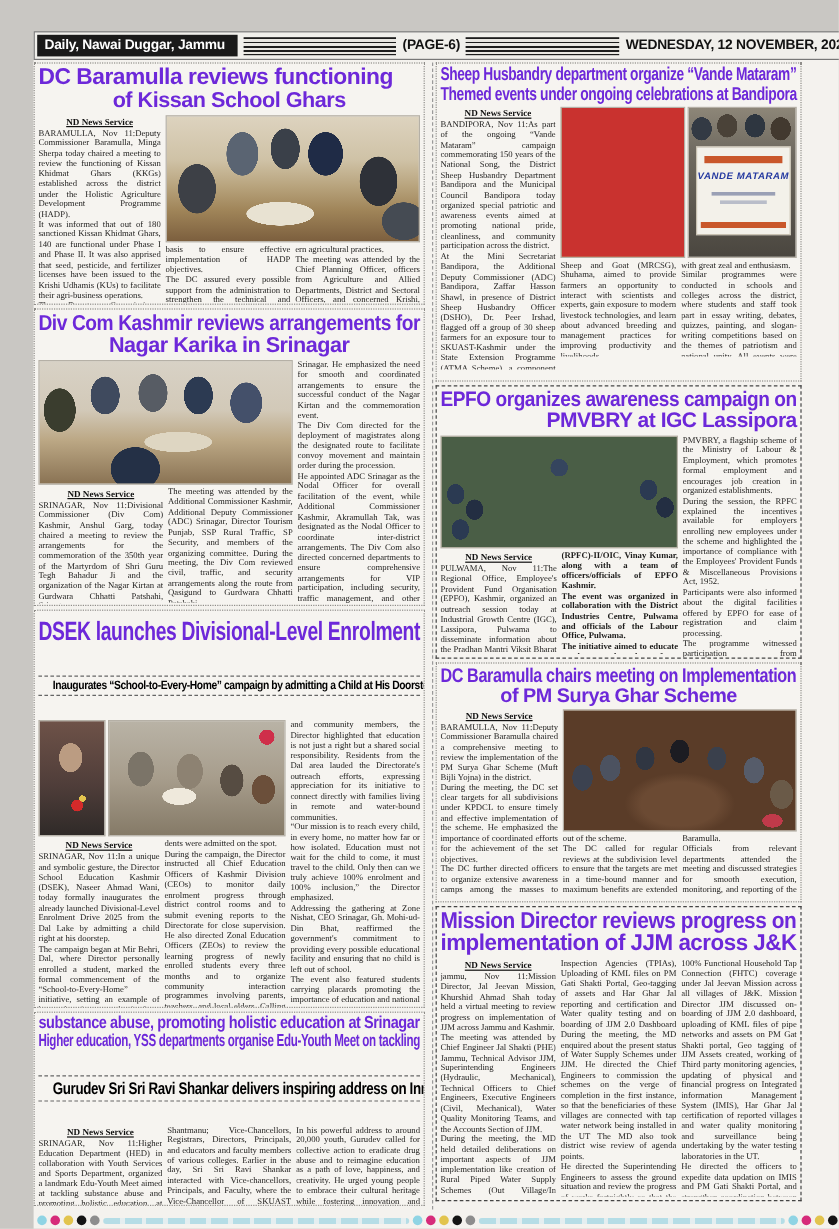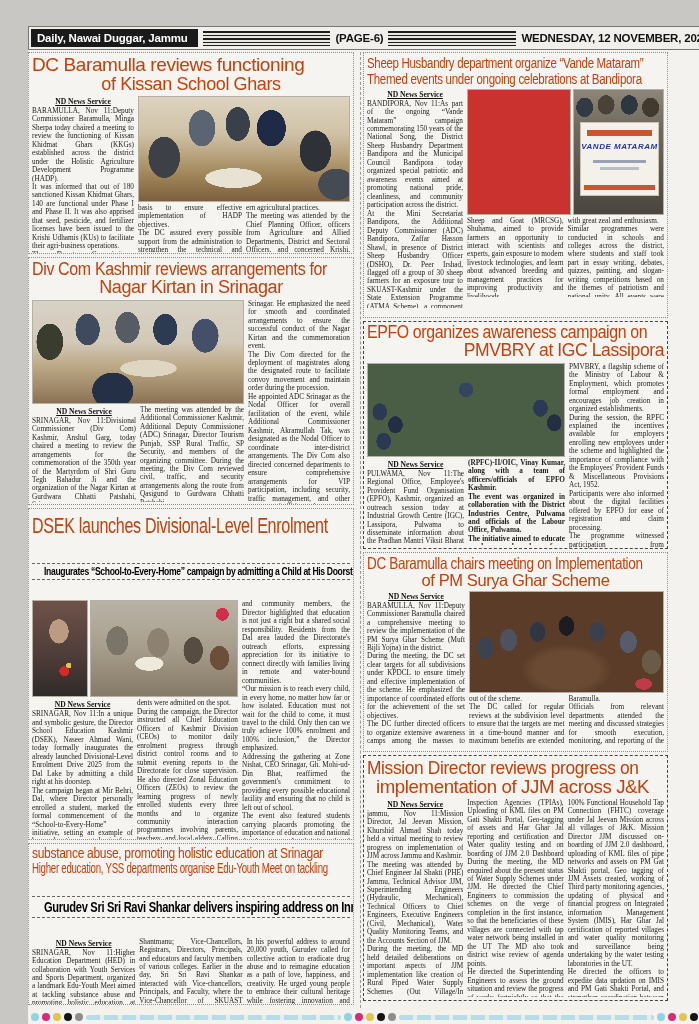--- a/index.html
+++ b/index.html
@@ -10,21 +10,21 @@
   .masthead{background:#1a1a1a;color:#fff;font-family:"Liberation Sans",sans-serif;font-weight:bold;font-size:11.5px;padding:3px 10px 3px 6px;white-space:nowrap;letter-spacing:-0.2px;}
   .stripes{flex:1;height:15px;margin:0 5px;background:repeating-linear-gradient(180deg,#1d1d1d 0 1.6px,#e9e7e2 1.6px 3.6px);}
   .pagelabel,.dateline{font-family:"Liberation Sans",sans-serif;font-weight:bold;font-size:11.5px;color:#111;white-space:nowrap;letter-spacing:-0.2px;}
   
   .cols-wrap{display:flex;gap:6px;margin-top:2px;}
   .lcol{width:326px;}
   .rcol{width:308px;border-left:1px dashed #999;padding-left:2px;box-sizing:border-box;}
   
   .art{border:1px dotted #8f8d89;margin-bottom:3px;padding:2px 3px;box-sizing:border-box;overflow:hidden;background:#f6f4f0;}
   .art.darkframe{border:1px dashed #444;}
-  .hl{color:#c2410c;font-family:"Liberation Sans",sans-serif;font-weight:normal;text-align:left;overflow:visible;}
+  .hl{color:#6d28d9;font-family:"Liberation Sans",sans-serif;font-weight:bold;text-align:left;overflow:visible;}
   .hl-line{display:block;line-height:1.02;}
   .fitx{display:inline-block;white-space:nowrap;transform-origin:left center;letter-spacing:-0.4px;}
   .sub{font-family:"Liberation Sans",sans-serif;font-weight:bold;border-top:1px dashed #666;border-bottom:1px dashed #666;margin:20px 0;padding:2px 12px;}
   .byline{font-size:7.6px;font-weight:bold;text-align:center;text-decoration:underline;margin:1px 0 1px 0;color:#111;}
   .bodyrow{display:flex;gap:4px;}
   .tc{flex:1;font-size:7.25px;line-height:1.17;text-align:justify;color:#1d1c1b;white-space:pre-line;overflow:hidden;}
   .vstack{display:flex;flex-direction:column;gap:2px;}
   
   .ph{position:relative;overflow:hidden;border:1px solid #b5b0a6;box-sizing:border-box;background-repeat:no-repeat;font-style:italic;}
   .ph-kkg{height:106px;background:
@@ -149,21 +149,21 @@
               <div class="tc" style="height:48px;">ern agricultural practices.
 The meeting was attended by the Chief Planning Officer, officers from Agriculture and Allied Departments, District and Sectoral Officers, and concerned Krishi, Udhamis.</div>
             </div>
           </div>
         </div>
       </div>
 
       <div class="art" style="height:248px;">
         <div class="hl" style="font-size:18px;text-align:center;">
           <span class="hl-line"><span class="fitx" style="transform: scaleX(0.888268);">Div Com Kashmir reviews arrangements for</span></span>
-          <span class="hl-line"><span class="fitx">Nagar Kirtan in Srinagar</span></span>
+          <span class="hl-line"><span class="fitx">Nagar Karika in Srinagar</span></span>
         </div>
         <div class="bodyrow" style="margin-top:3px;">
           <div class="vstack" style="width:212px;flex:none;">
             <div class="ph ph-nagar"></div>
             <div class="bodyrow">
               <div style="flex:1;">
                 <div class="byline">ND News Service</div>
                 <div class="tc" style="height:86px;">SRINAGAR, Nov 11:Divisional Commissioner (Div Com) Kashmir, Anshul Garg, today chaired a meeting to review the arrangements for the commemoration of the 350th year of the Martyrdom of Shri Guru Tegh Bahadur Ji and the organization of the Nagar Kirtan at Gurdwara Chhatti Patshahi, Srinagar.</div>
               </div>
               <div class="tc" style="height:96px;">The meeting was attended by the Additional Commissioner Kashmir, Additional Deputy Commissioner (ADC) Srinagar, Director Tourism Punjab, SSP Rural Traffic, SP Security, and members of the organizing committee. During the meeting, the Div Com reviewed civil, traffic, and security arrangements along the route from Qasigund to Gurdwara Chhatti Patshahi,</div>

